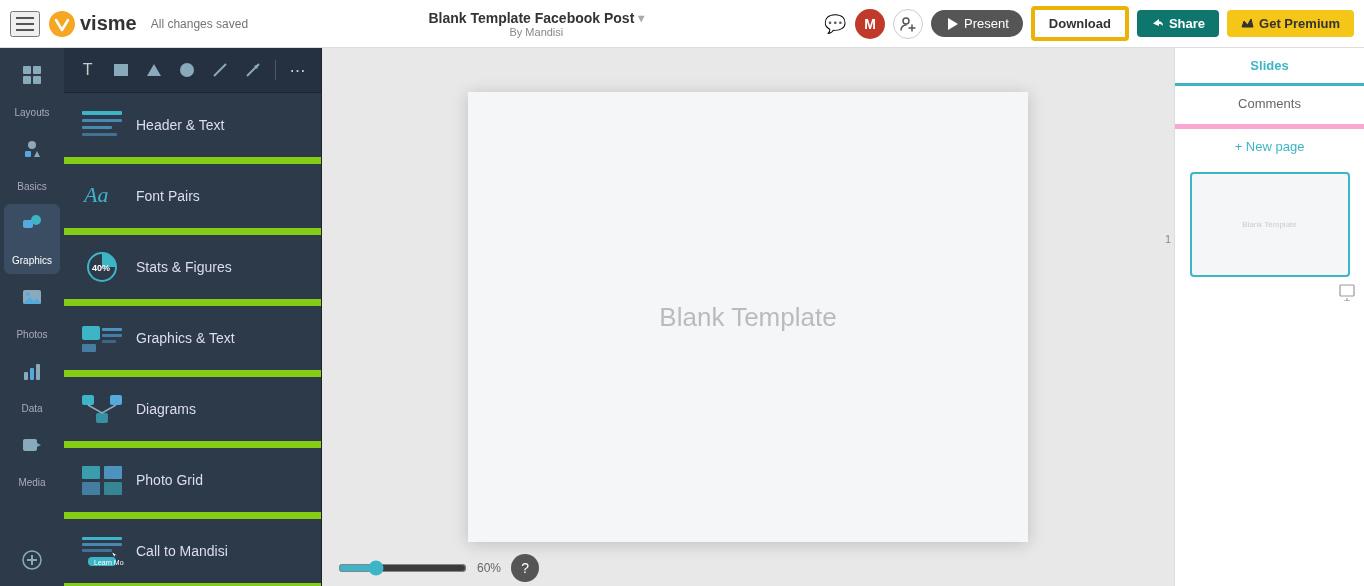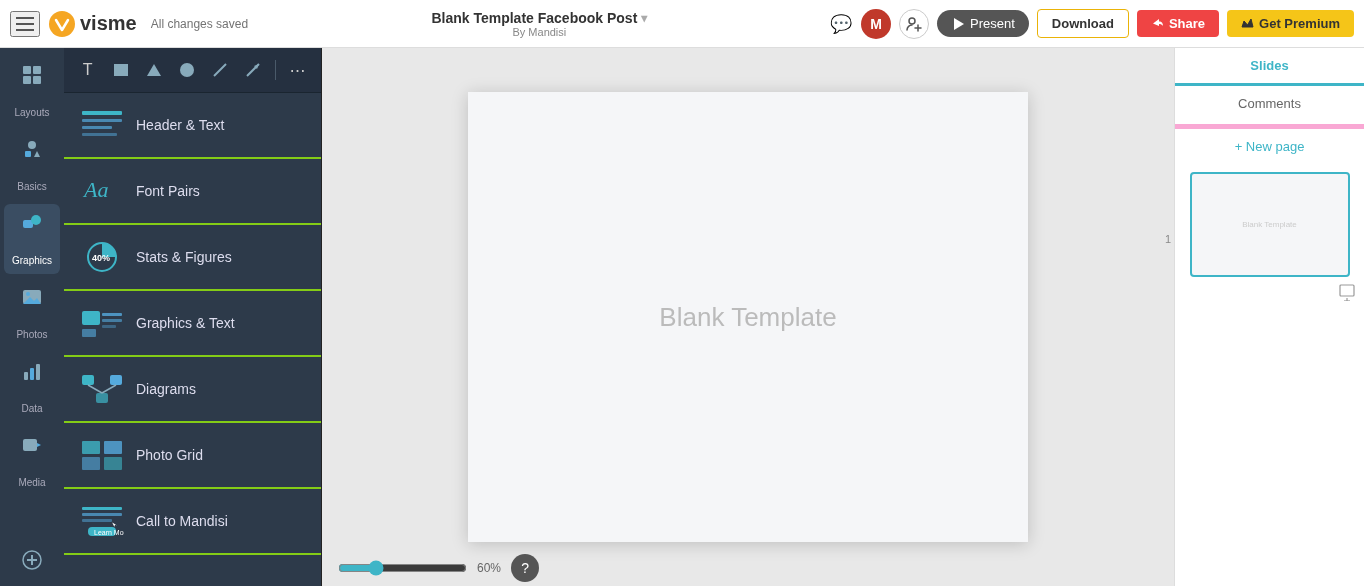--- a/index.html
+++ b/index.html
@@ -18,22 +18,22 @@
     .logo-text { font-size: 20px; font-weight: 700; color: #333; }
     .autosave { font-size: 12px; color: #737373; margin-left: 6px; }
     .topbar-center { flex: 1; display: flex; flex-direction: column; align-items: center; justify-content: center; }
     .doc-title { font-size: 14px; font-weight: 600; color: #333; display: flex; align-items: center; gap: 4px; }
     .doc-subtitle { font-size: 11px; color: #888; }
     .topbar-right { display: flex; align-items: center; gap: 8px; }
     .btn-comment { background: none; border: none; cursor: pointer; color: #555; font-size: 18px; }
     .avatar { width: 30px; height: 30px; border-radius: 50%; background: #c0392b; color: #fff; display: flex; align-items: center; justify-content: center; font-size: 14px; font-weight: bold; }
     .btn-add-member { background: none; border: 1px solid #ccc; border-radius: 50%; width: 30px; height: 30px; cursor: pointer; display: flex; align-items: center; justify-content: center; font-size: 18px; color: #555; }
     .btn-present { display: flex; align-items: center; gap: 5px; background: #555; color: #fff; border: none; border-radius: 20px; padding: 6px 14px; cursor: pointer; font-size: 13px; }
-    .btn-download { background: #fff; border: 1px solid #eab308; border-radius: 4px; padding: 6px 14px; cursor: pointer; font-size: 13px; font-weight: 600; color: #333; }
-    .btn-share { display: flex; align-items: center; gap: 5px; background: #ef4444; color: #fff; border: none; border-radius: 4px; padding: 6px 14px; cursor: pointer; font-size: 13px; font-weight: 600; }
+    .btn-download { background: #fff; border: 4px solid #eab308; border-radius: 4px; padding: 6px 14px; cursor: pointer; font-size: 13px; font-weight: 600; color: #333; }
+    .btn-share { display: flex; align-items: center; gap: 5px; background: #0f766e; color: #fff; border: none; border-radius: 4px; padding: 6px 14px; cursor: pointer; font-size: 13px; font-weight: 600; }
     .btn-premium { display: flex; align-items: center; gap: 5px; background: #f5c518; color: #333; border: none; border-radius: 4px; padding: 6px 14px; cursor: pointer; font-size: 13px; font-weight: 700; }
 
     
     .main { display: flex; flex: 1; overflow: hidden; }
 
     
     .icon-sidebar {
       width: 64px; background: #2d3a4a; display: flex; flex-direction: column; align-items: center;
       padding: 8px 0; gap: 4px; flex-shrink: 0;
     }
@@ -55,21 +55,21 @@
     }
     .tool-btn {
       background: none; border: none; cursor: pointer; color: #ccc; font-size: 16px;
       width: 28px; height: 28px; display: flex; align-items: center; justify-content: center;
       border-radius: 4px;
     }
     .tool-sep { width: 1px; height: 20px; background: #4a5a6a; margin: 0 2px; }
 
     .panel-item {
       display: flex; align-items: center; gap: 12px; padding: 14px 16px;
-      border-bottom: 2px solid #84cc16; cursor: pointer; color: #dde;
+      border-bottom: 7px solid #84cc16; cursor: pointer; color: #dde;
     }
     .panel-item-icon { width: 44px; height: 36px; flex-shrink: 0; display: flex; align-items: center; justify-content: center; }
     .panel-item-label { font-size: 14px; color: #dde; }
 
     
     .canvas-area {
       flex: 1; background: #e8e8e8; display: flex; flex-direction: column; align-items: center;
       justify-content: center; position: relative; overflow: hidden;
     }
     .canvas-frame {

